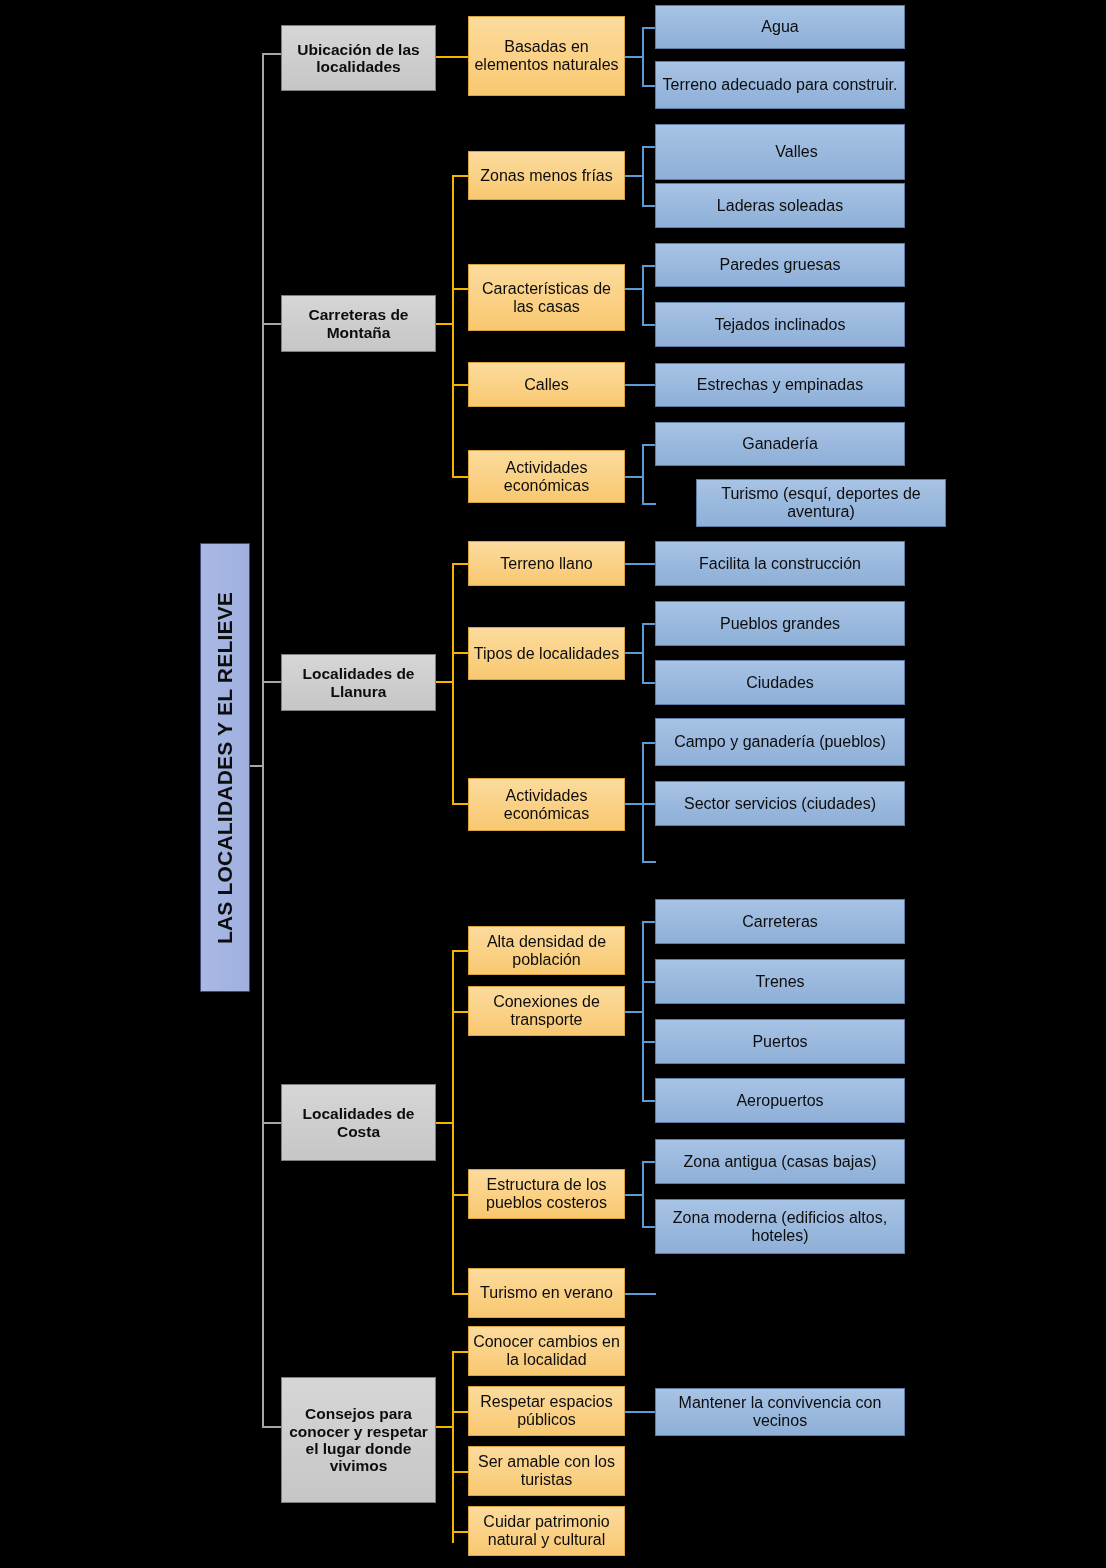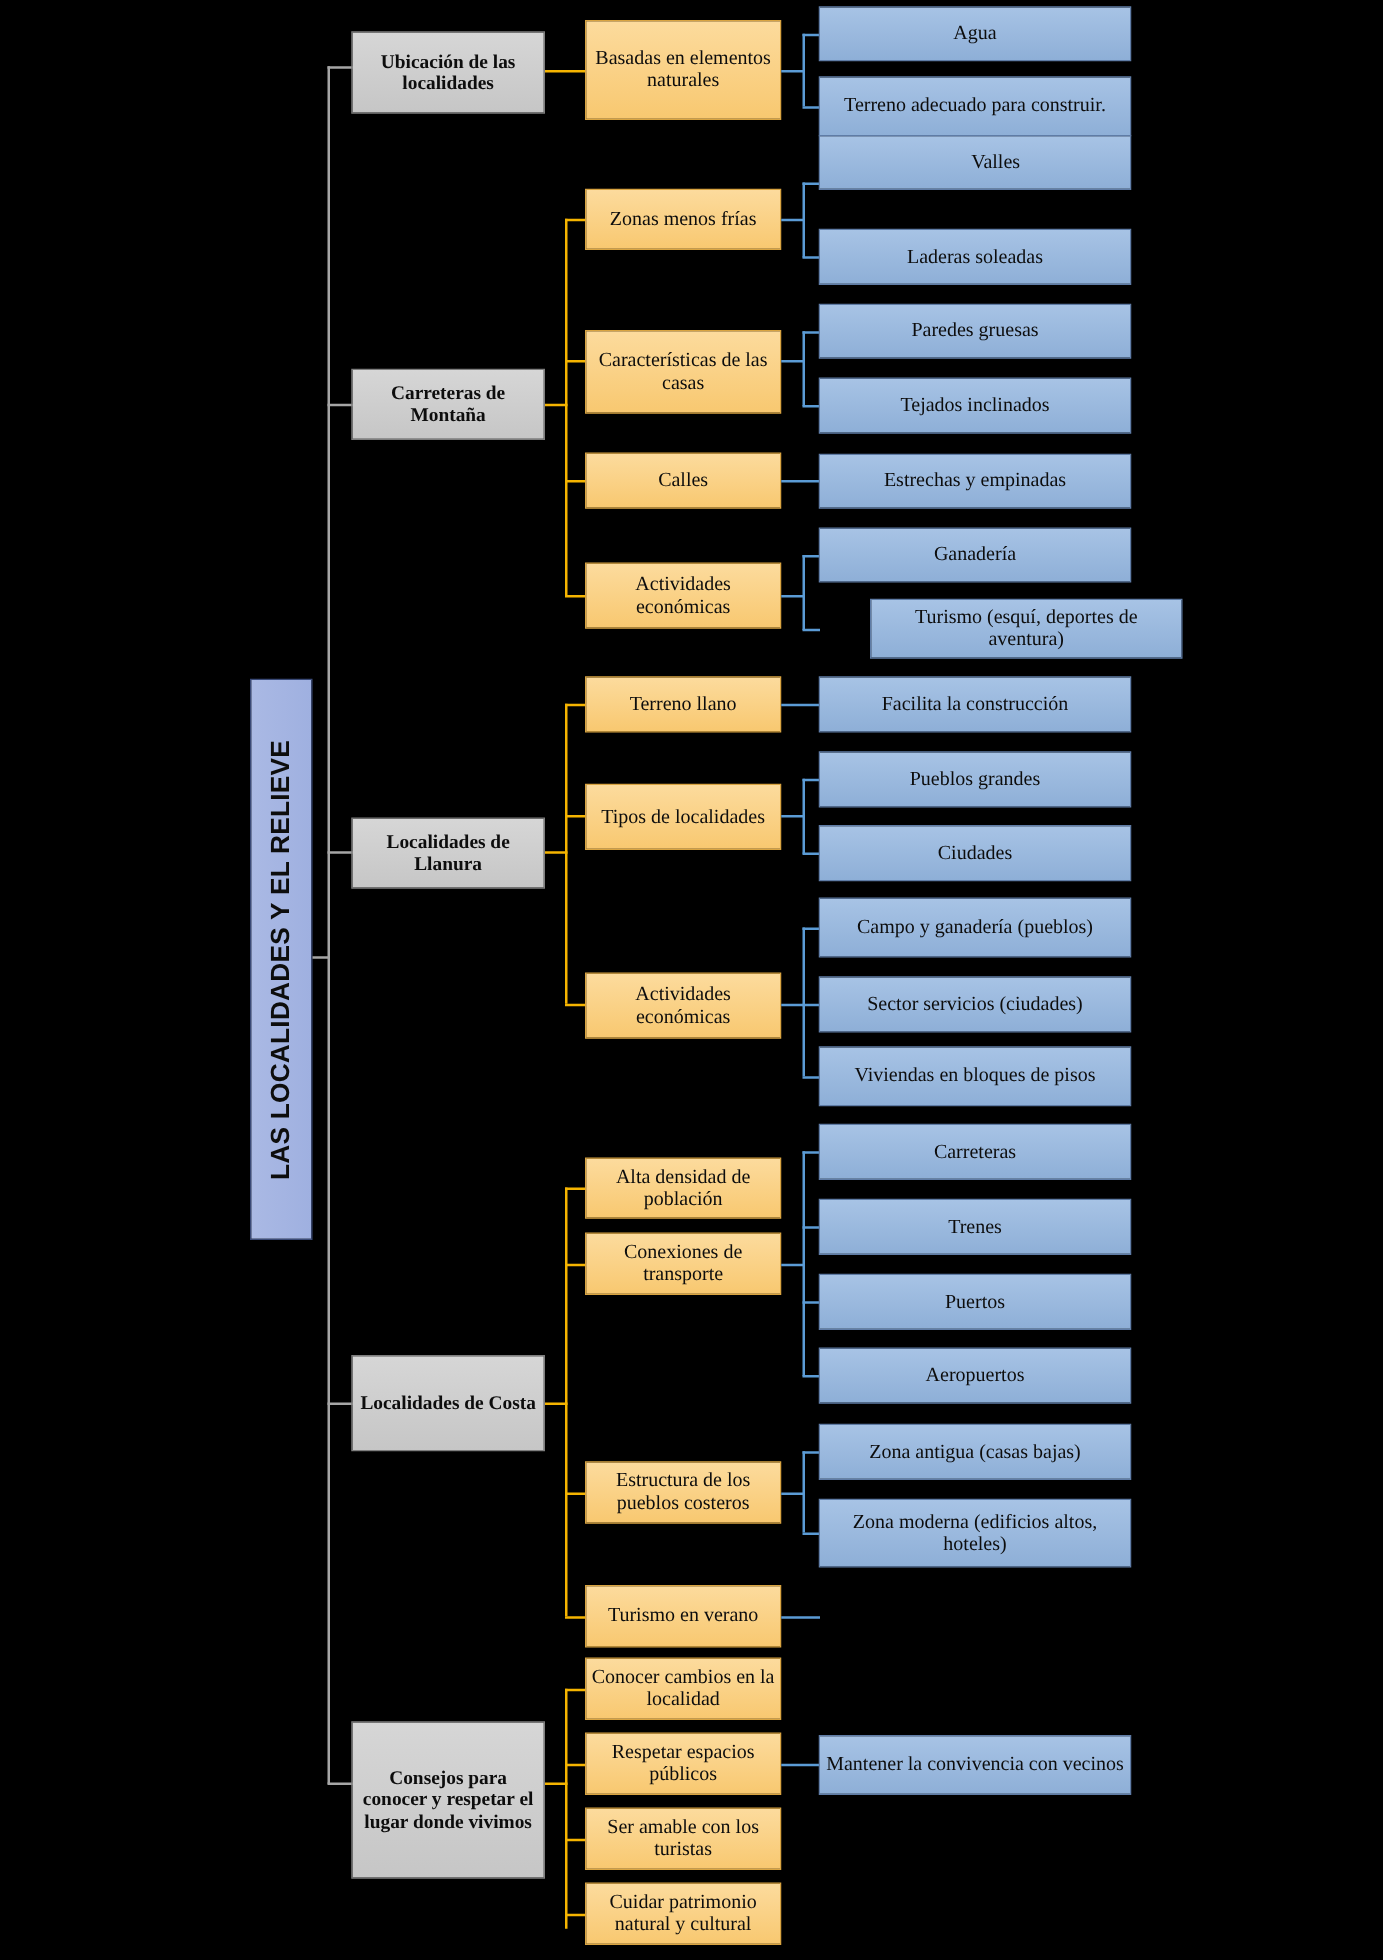--- a/index.html
+++ b/index.html
@@ -43,21 +43,20 @@
   .node {
     position: absolute;
     box-sizing: border-box;
     display: flex;
     align-items: center;
     justify-content: center;
     text-align: center;
     color: #0d0d0d;
     line-height: 1.12;
     padding: 1px 4px;
-    font-family: Liberation Serif, serif;
   }
   .node span { display: block; width: 100%; }
 
   .lvl1 {
     background: linear-gradient(to bottom, #d6d6d6, #c6c6c6);
     border: 1px solid #7e7e7e;
     font-size: 15.5px;
     font-weight: bold;
     left: 281px;
     width: 155px;
@@ -141,21 +140,21 @@
   <div class="conn h c-orange" style="left:452px; top:476px; width:17px;"></div>
 
   <div class="node lvl2" style="top:151px; height:49px;">
     <span>Zonas menos frías</span>
   </div>
   <div class="conn h c-blue" style="left:625px; top:175px; width:18px;"></div>
   <div class="conn v c-blue" style="left:642px; top:146px; height:60px;"></div>
   <div class="conn h c-blue" style="left:642px; top:146px; width:14px;"></div>
   <div class="conn h c-blue" style="left:642px; top:205px; width:14px;"></div>
 
-  <div class="node lvl3" style="top:108px; height:44px;padding-left:37px;">
+  <div class="node lvl3" style="top:124px; height:56px;padding-left:37px;">
     <span>Valles</span>
   </div>
   <div class="node lvl3" style="top:183px; height:45px;">
     <span>Laderas soleadas</span>
   </div>
 
   <div class="node lvl2" style="top:264px; height:67px;">
     <span>Características de las casas</span>
   </div>
   <div class="conn h c-blue" style="left:625px; top:288px; width:18px;"></div>
@@ -232,23 +231,20 @@
   <div class="conn v c-blue" style="left:642px; top:742px; height:119px;"></div>
   <div class="conn h c-blue" style="left:642px; top:742px; width:14px;"></div>
   <div class="conn h c-blue" style="left:642px; top:803px; width:14px;"></div>
   <div class="conn h c-blue" style="left:642px; top:861px; width:14px;"></div>
 
   <div class="node lvl3" style="top:718px; height:48px;">
     <span>Campo y ganadería (pueblos)</span>
   </div>
   <div class="node lvl3" style="top:781px; height:45px;">
     <span>Sector servicios (ciudades)</span>
-  </div>
-  <div class="node lvl3" style="top:837px; height:48px;">
-    <span>Viviendas en bloques de pisos</span>
   </div>
 
   <div class="node lvl1" style="top:1084px; height:77px;">
     <span>Localidades de Costa</span>
   </div>
   <div class="conn h c-orange" style="left:436px; top:1122px; width:18px;"></div>
   <div class="conn v c-orange" style="left:452px; top:950px; height:343px;"></div>
   <div class="conn h c-orange" style="left:452px; top:950px; width:17px;"></div>
   <div class="conn h c-orange" style="left:452px; top:1011px; width:17px;"></div>
   <div class="conn h c-orange" style="left:452px; top:1194px; width:17px;"></div>

